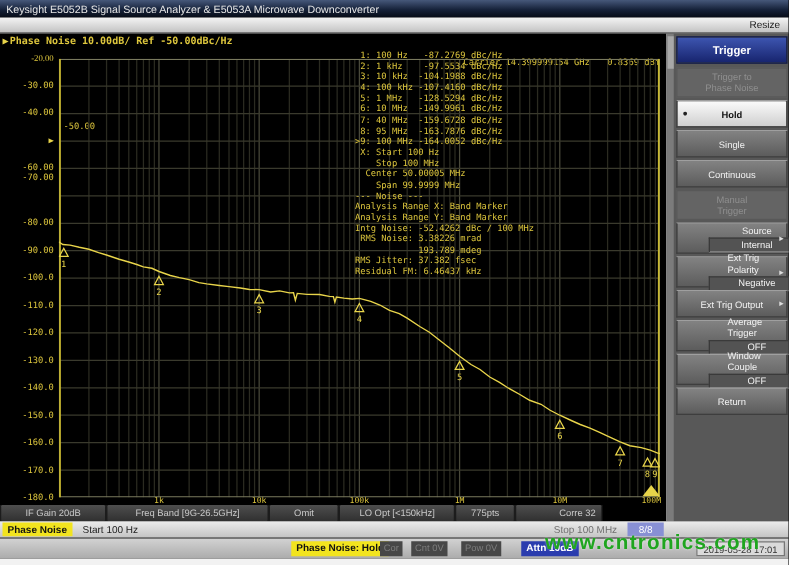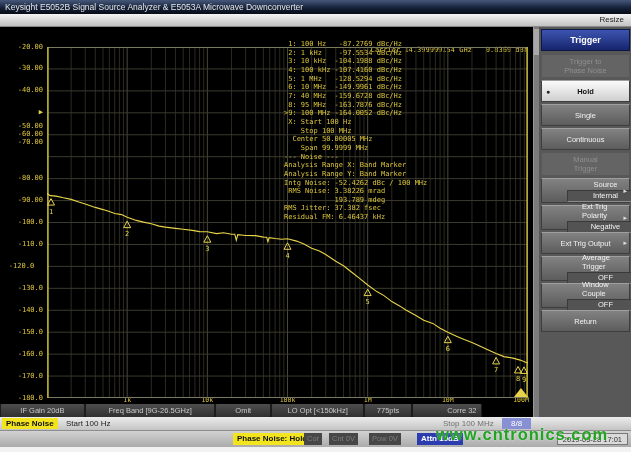--- a/index.html
+++ b/index.html
@@ -78,37 +78,38 @@
 
   <div class="title-bar">
     <span>Keysight E5052B Signal Source Analyzer &amp; E5053A Microwave Downconverter</span>
   </div>
 
   <div class="resize-bar">
     <span>Resize</span>
   </div>
 
   <div class="screen">
+    <div class="trace-header"><span class="trace-arrow">▶</span><span>Phase Noise 10.00dB/ Ref -50.00dBc/Hz</span></div>
     <div class="carrier-line">
       <span>Carrier 14.399999154 GHz</span><span class="pw">0.8369 dBm</span>
     </div>
 
     <div class="ylabels" id="ylabels">
-        <span style="top: 16.5px;">-20.00</span>
+        <span style="top: 16.5px; font-family: Liberation Serif, serif;">-20.00</span>
         <span style="top: 38.4375px;">-30.00</span>
         <span style="top: 60.375px;">-40.00</span>
-        <span style="top: 96px;">-50.00</span>
+        <span style="top: 71px; padding-left: 33px;">-50.00</span>
         <span class="ref-arrow" style="top: 82.3125px;">▶</span>
         <span style="top: 104.25px;">-60.00</span>
         <span style="top: 112px;">-70.00</span>
         <span style="top: 148.125px;">-80.00</span>
         <span style="top: 170.062px;">-90.00</span>
         <span style="top: 192px;">-100.0</span>
         <span style="top: 213.938px;">-110.0</span>
-        <span style="top: 235.875px; text-align: center;">-120.0</span>
+        <span style="top: 235.875px;">-120.0</span>
         <span style="top: 257.812px;">-130.0</span>
         <span style="top: 279.75px;">-140.0</span>
         <span style="top: 301.688px;">-150.0</span>
         <span style="top: 323.625px;">-160.0</span>
         <span style="top: 345.562px;">-170.0</span>
         <span style="top: 367.5px;">-180.0</span>
       </div>
     <div class="xlabels" id="xlabels">
         <span style="left: 127.167px;">1k</span>
         <span style="left: 207.333px;">10k</span>

